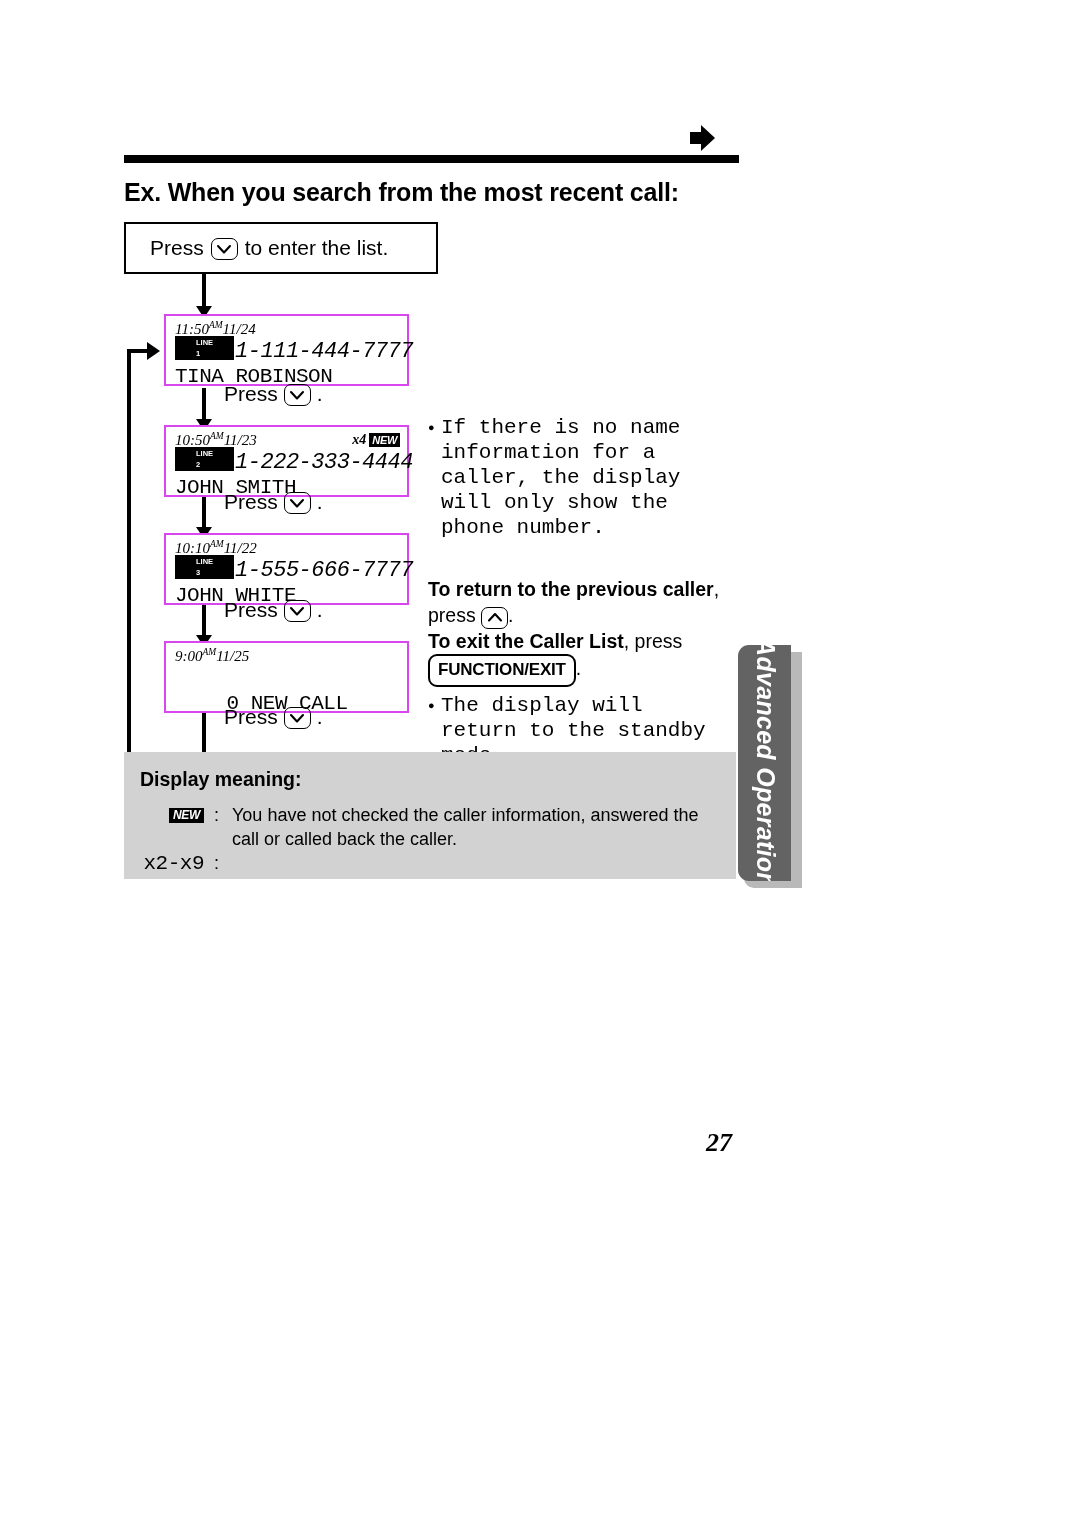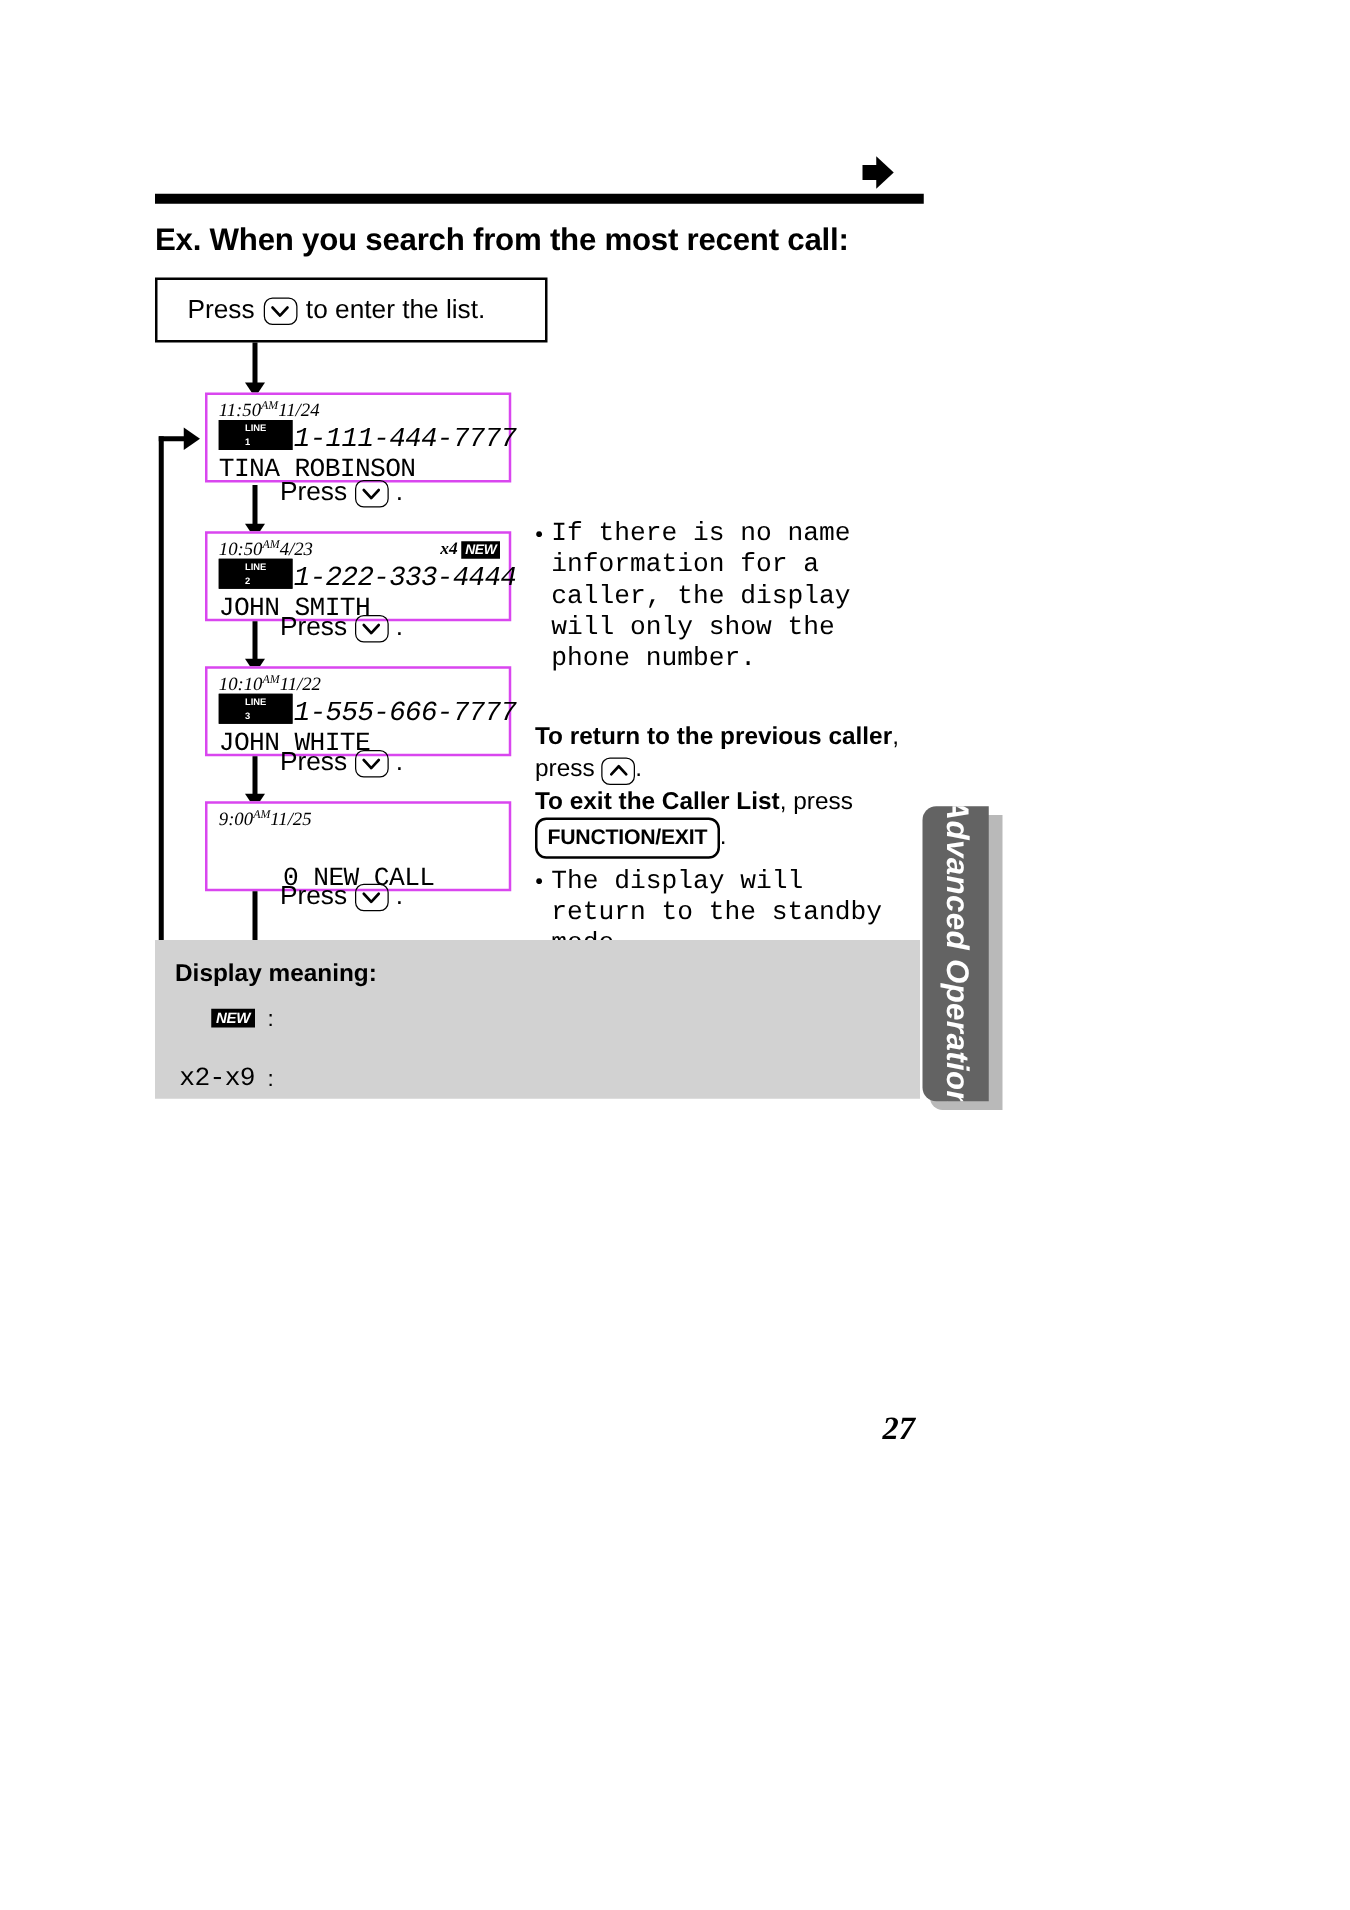--- a/index.html
+++ b/index.html
@@ -222,21 +222,21 @@
       </span>
       <span>.</span>
     </div>
     <div class="varrow" style="left:80px;top:166px;">
       <div class="ln" style="height:37px;"></div>
       <div class="hd" style="top:31px;"></div>
     </div>
 
     <div class="lcd" style="left:40px;top:203px;">
       <div class="row1">
-        <span>10:50</span><span class="ampm">AM</span><span>4/23</span>
+        <span>10:50</span><span class="ampm">AM</span><span>11/23</span>
         <span class="cnt">
           <span>x4</span><span class="badge-new">NEW</span>
         </span>
       </div>
       <div class="row2">
         <span class="badge-line">LINE 2</span>
           <span class="num">1-222-333-4444</span>
       </div>
       <div class="row3">JOHN SMITH</div>
     </div>
@@ -324,20 +324,21 @@
     <div class="bullet-p" style="margin-top:6px;">The display will return to the standby mode.</div>
   </div>
 
   <div class="dmbox">
     <div class="dm-title">Display meaning:</div>
 
     <div class="dm-key" style="left:16px;top:53px;width:64px;">
       <span class="badge-new" style="font-size:12px;line-height:15px;padding:0 4px;">NEW</span>
     </div>
     <div class="dm-row" style="left:90px;top:51px;">:</div>
+    <div class="dm-row" style="left:108px;top:51px;width:480px;">You have not checked the caller information, answered the call or called back the caller.</div>
 
     <div class="dm-key dm-mono" style="left:6px;top:100px;width:74px;">x2-x9</div>
     <div class="dm-row" style="left:90px;top:99px;">:</div>
   </div>
 
   <div class="tab-shadow"></div>
   <div class="sidetab">
     <div class="lbl">Advanced Operation</div>
   </div>
 

